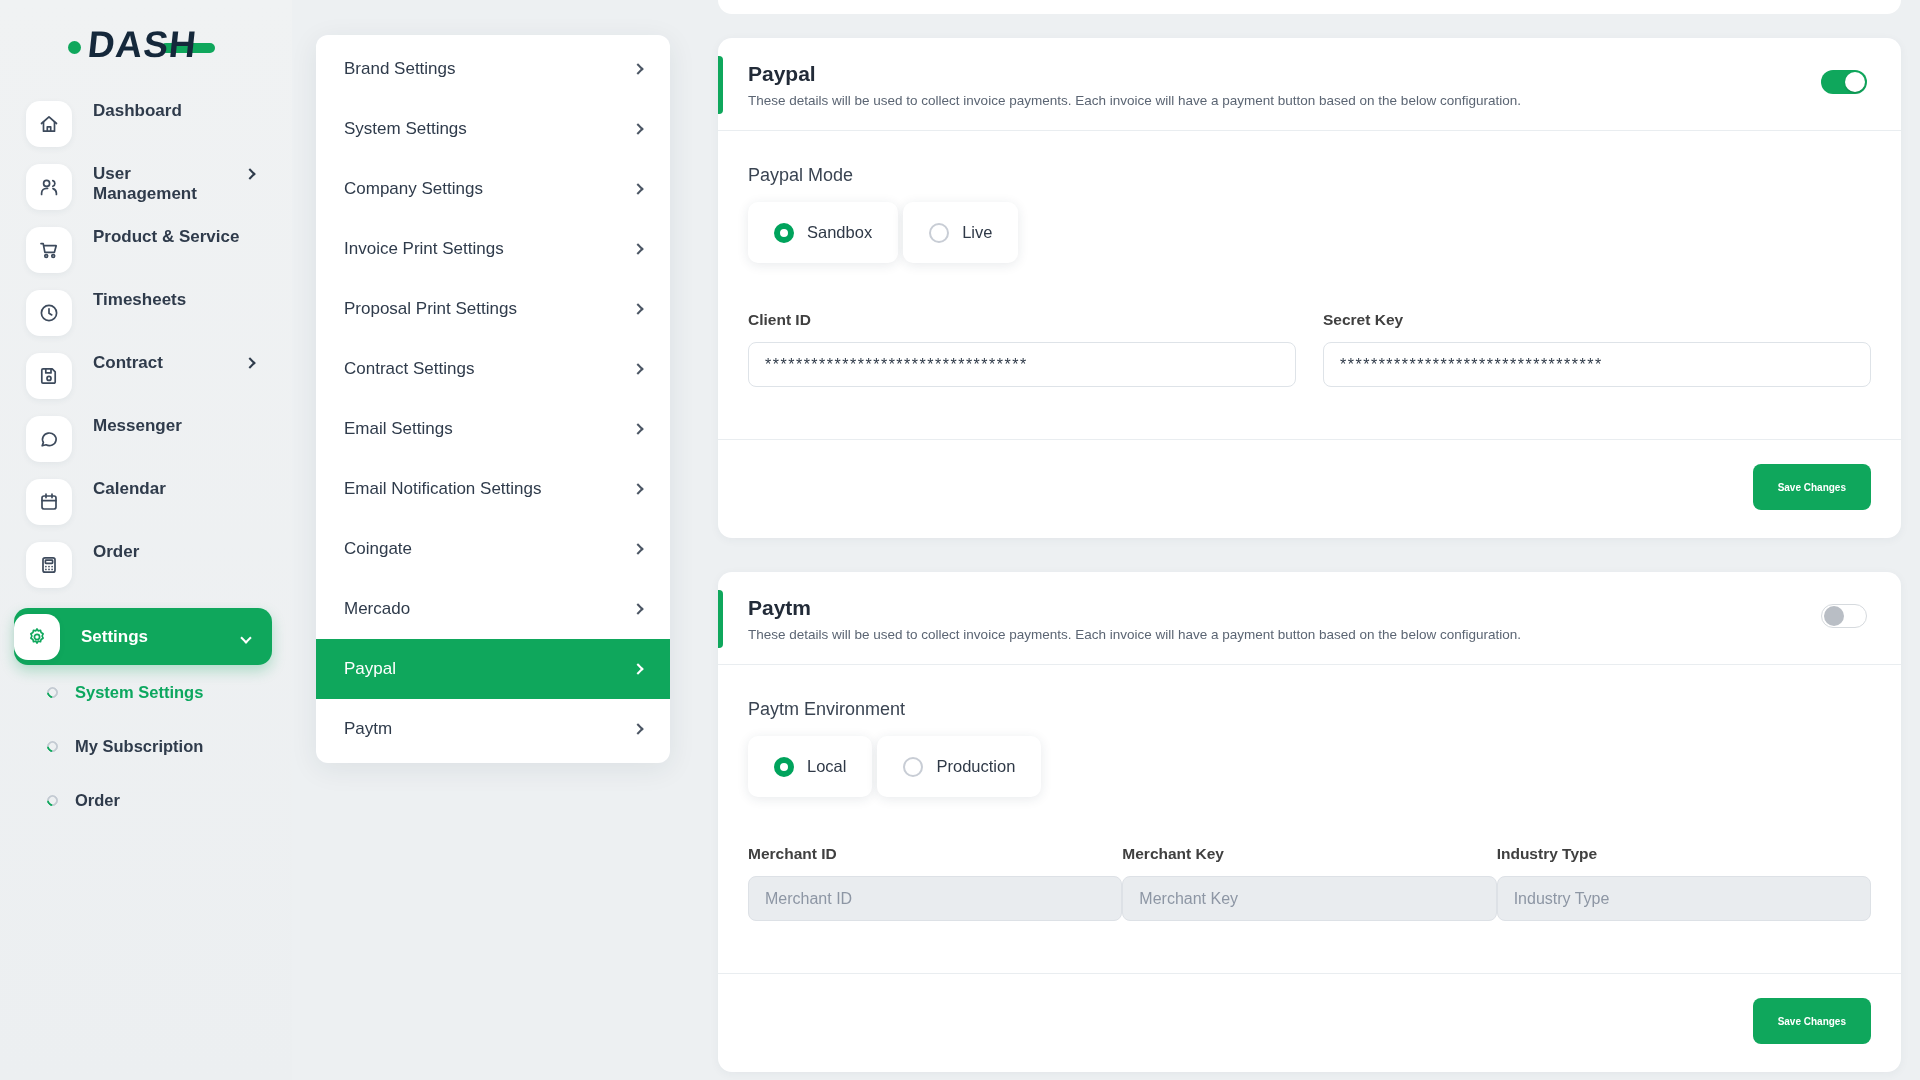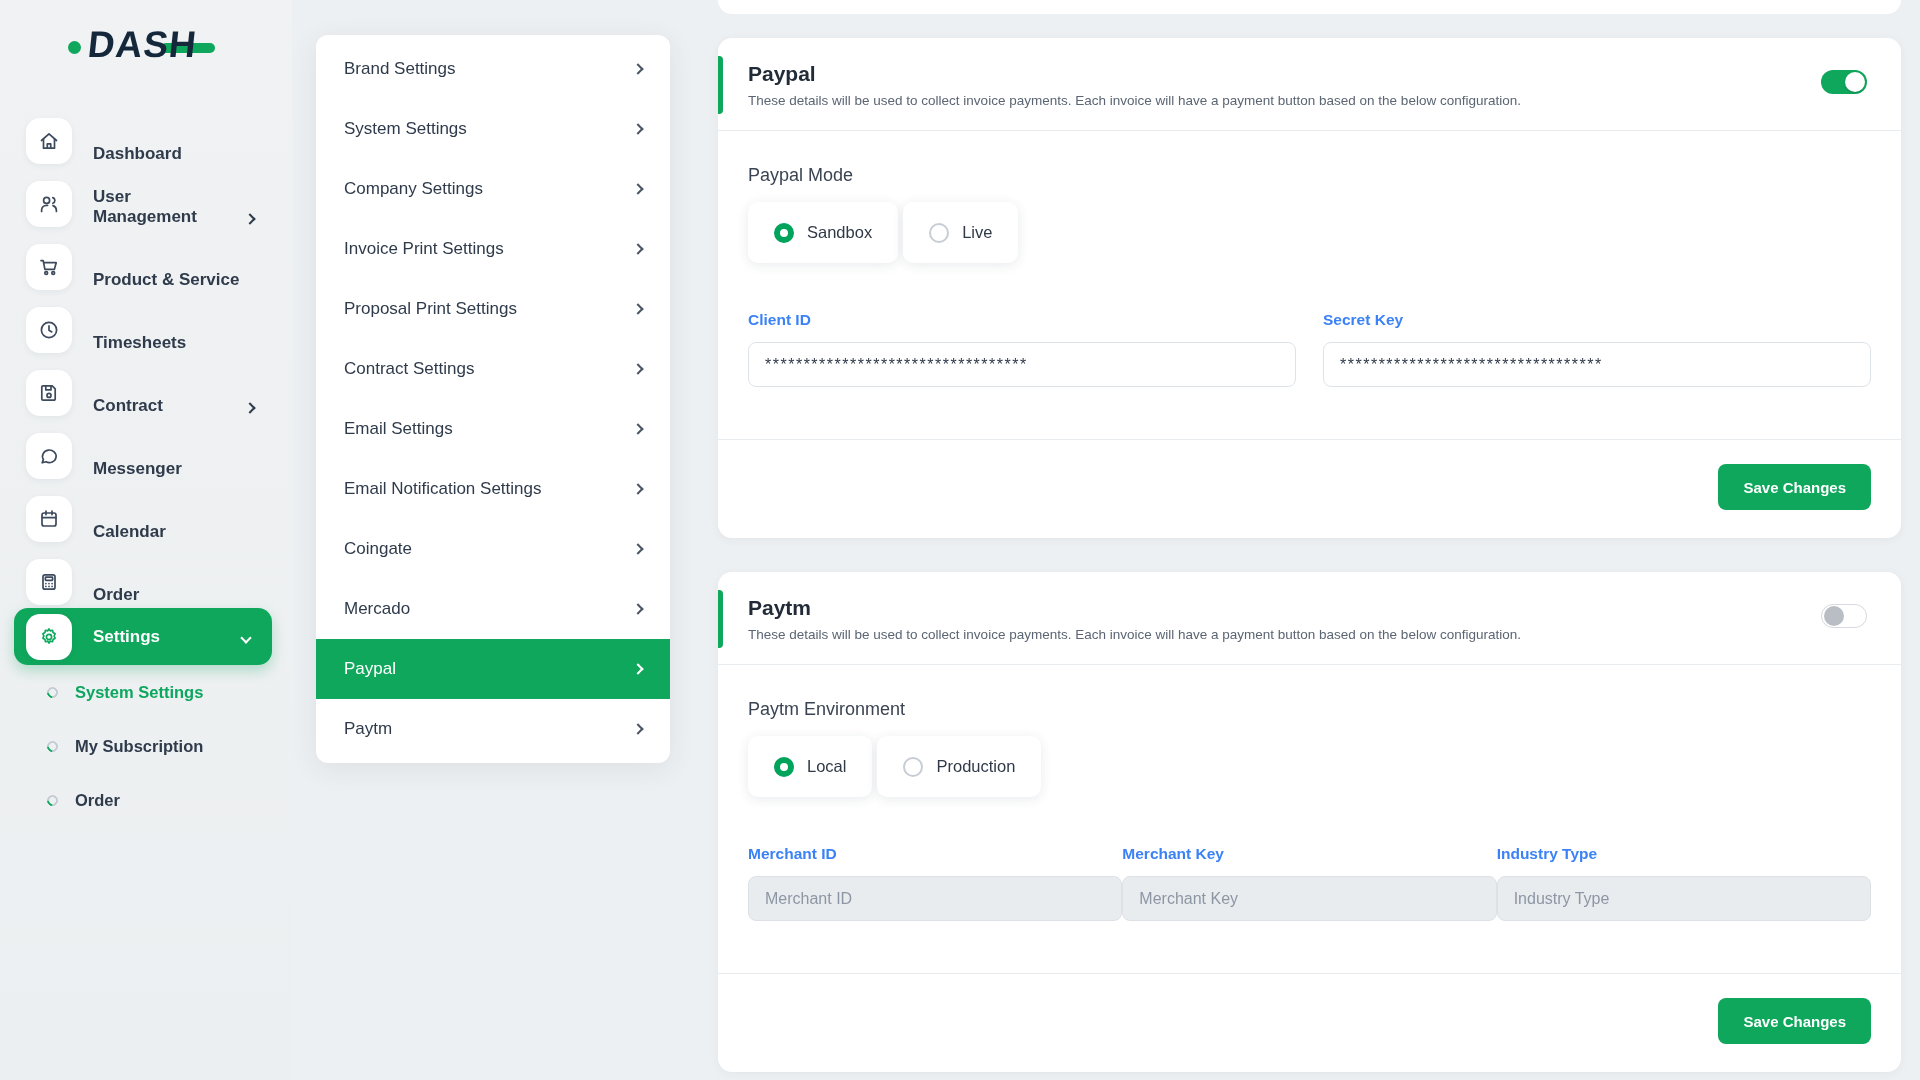--- a/index.html
+++ b/index.html
@@ -11,32 +11,32 @@
 
   
   .sidebar { position:absolute; left:0; top:0; width:292px; height:1080px;
     background:linear-gradient(180deg,#f0f2f3 0%,#eceff1 100%); }
   .logo { position:absolute; left:68px; top:22px; height:46px; display:flex; align-items:center; }
   .logo-dot { width:13px; height:13px; border-radius:50%; background:#0fa75c; margin-right:7px; margin-top:4px; }
   .logo-text { font-size:37px; font-weight:800; color:#15283b; letter-spacing:1px; transform:skewX(-6deg); }
   .logo-dash { width:54px; height:10px; border-radius:5px; background:#0fa75c; margin-left:-36px; margin-top:5px; }
 
   .nav { position:absolute; left:14px; right:20px; top:101px; display:flex; flex-direction:column; }
-  .nav-item { display:flex; align-items:flex-end; gap:21px; height:63px; cursor:pointer; padding-left:12px; }
+  .nav-item { display:flex; align-items:flex-start; gap:21px; height:63px; cursor:pointer; padding-left:12px; }
   .icon-box { flex:0 0 46px; width:46px; height:46px; background:#fff; border-radius:14px;
     display:flex; align-items:center; justify-content:center; box-shadow:0 2px 6px rgba(40,60,80,.06); }
   .icon-box svg { stroke:#3d4a5c; fill:none; stroke-width:1.7; stroke-linecap:round; stroke-linejoin:round; }
   .nav-label { font-size:17px; font-weight:600; color:#2f3b4b; }
   .chev { width:8px; height:8px; border-right:2px solid currentColor; border-bottom:2px solid currentColor;
     display:inline-block; transform:rotate(-45deg); }
   .chev.down { transform:rotate(45deg); }
   .nav-chev { margin-left:auto; margin-right:18px; color:#2f3b4b; }
 
   .settings-pill { display:flex; align-items:center; gap:21px; height:57px; margin-top:3px;
-    background:#0fa75c; border-radius:14px; padding:0 20px 0 12px; cursor:pointer;
+    background:#0fa75c; border-radius:14px; padding:0 20px 0 0; cursor:pointer;
     box-shadow:0 6px 14px rgba(15,167,92,.28); }
   .settings-pill .nav-label { color:#fff; }
   .settings-pill .icon-box svg { stroke:#0fa75c; }
   .settings-pill .nav-chev { color:#fff; margin-right:2px; }
 
   .sub-item { display:flex; align-items:center; gap:17px; height:54px; padding-left:33px; cursor:pointer; }
   .bullet { width:11px; height:11px; border-radius:50%; border:2px solid #c3cad2;
     border-bottom-color:#0fa75c; transform:rotate(45deg); }
   .sub-label { font-size:16.5px; font-weight:600; color:#2f3b4b; }
   .sub-item.active .sub-label { color:#0ca75f; font-weight:700; }
@@ -79,28 +79,28 @@
   .mode-row { display:flex; gap:5px; }
   .mode-card { background:#fff; border-radius:10px; box-shadow:0 2px 12px rgba(30,50,70,.10);
     padding:0 26px; height:61px; display:flex; align-items:center; gap:13px;
     font-size:16.5px; color:#2f3947; cursor:pointer; }
   .radio { width:20px; height:20px; border-radius:50%; background:#fff; flex:0 0 auto; }
   .radio.sel { border:6px solid #00a35c; }
   .radio.un  { border:2px solid #c8cdd5; }
 
   .fields-2 { display:grid; grid-template-columns:1fr 1fr; gap:27px; margin-top:48px; }
   .fields-3 { display:grid; grid-template-columns:1fr 1fr 1fr; margin-top:48px; }
-  .field-label { font-size:15.5px; font-weight:700; color:#3b82f6; margin-bottom:13px; }
+  .field-label { font-size:15.5px; font-weight:700; color:#404040; margin-bottom:13px; }
   input.text { width:100%; height:45px; border:1px solid #dee3e8; border-radius:8px; padding:0 16px;
     font-size:16px; color:#2e3947; letter-spacing:1.5px; background:#fff; font-family:inherit; outline:none; }
   input.text.gray { background:#e9ecef; border-color:#dde1e6; letter-spacing:0; }
   input.text.gray::placeholder { color:#8d96a4; }
 
   .card-footer { padding:24px 30px 28px; display:flex; justify-content:flex-end; }
-  .btn-save { background:#0fa75c; color:#fff; font-size:15px; font-weight:600; border:none;
+  .btn-save { background:#0fa75c; color:#fff; font-size:10px; font-weight:600; border:none;
     border-radius:8px; height:46px; padding:0 25px; cursor:pointer; font-family:inherit; }
 </style>
 </head>
 <body>
 
 <div class="sidebar">
   <div class="logo">
     <span class="logo-dot"></span>
     <span class="logo-text">DASH</span>
     <span class="logo-dash"></span>

